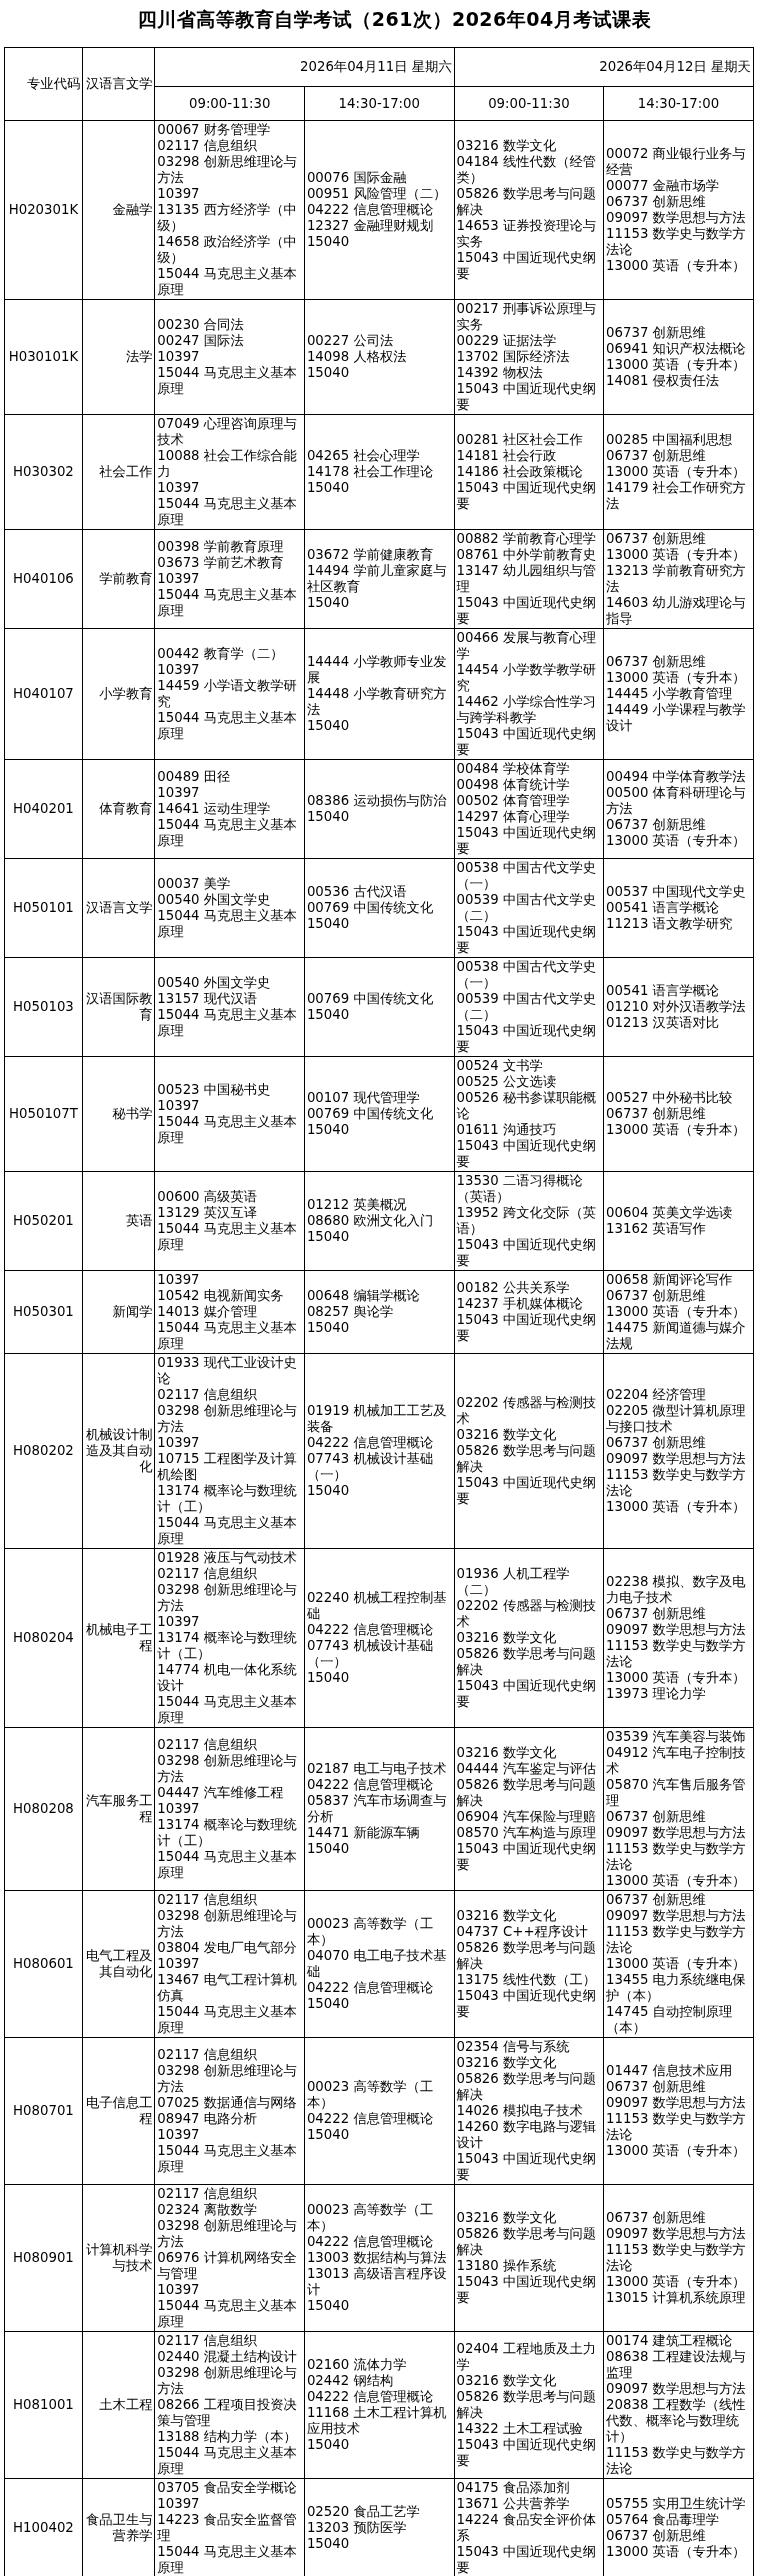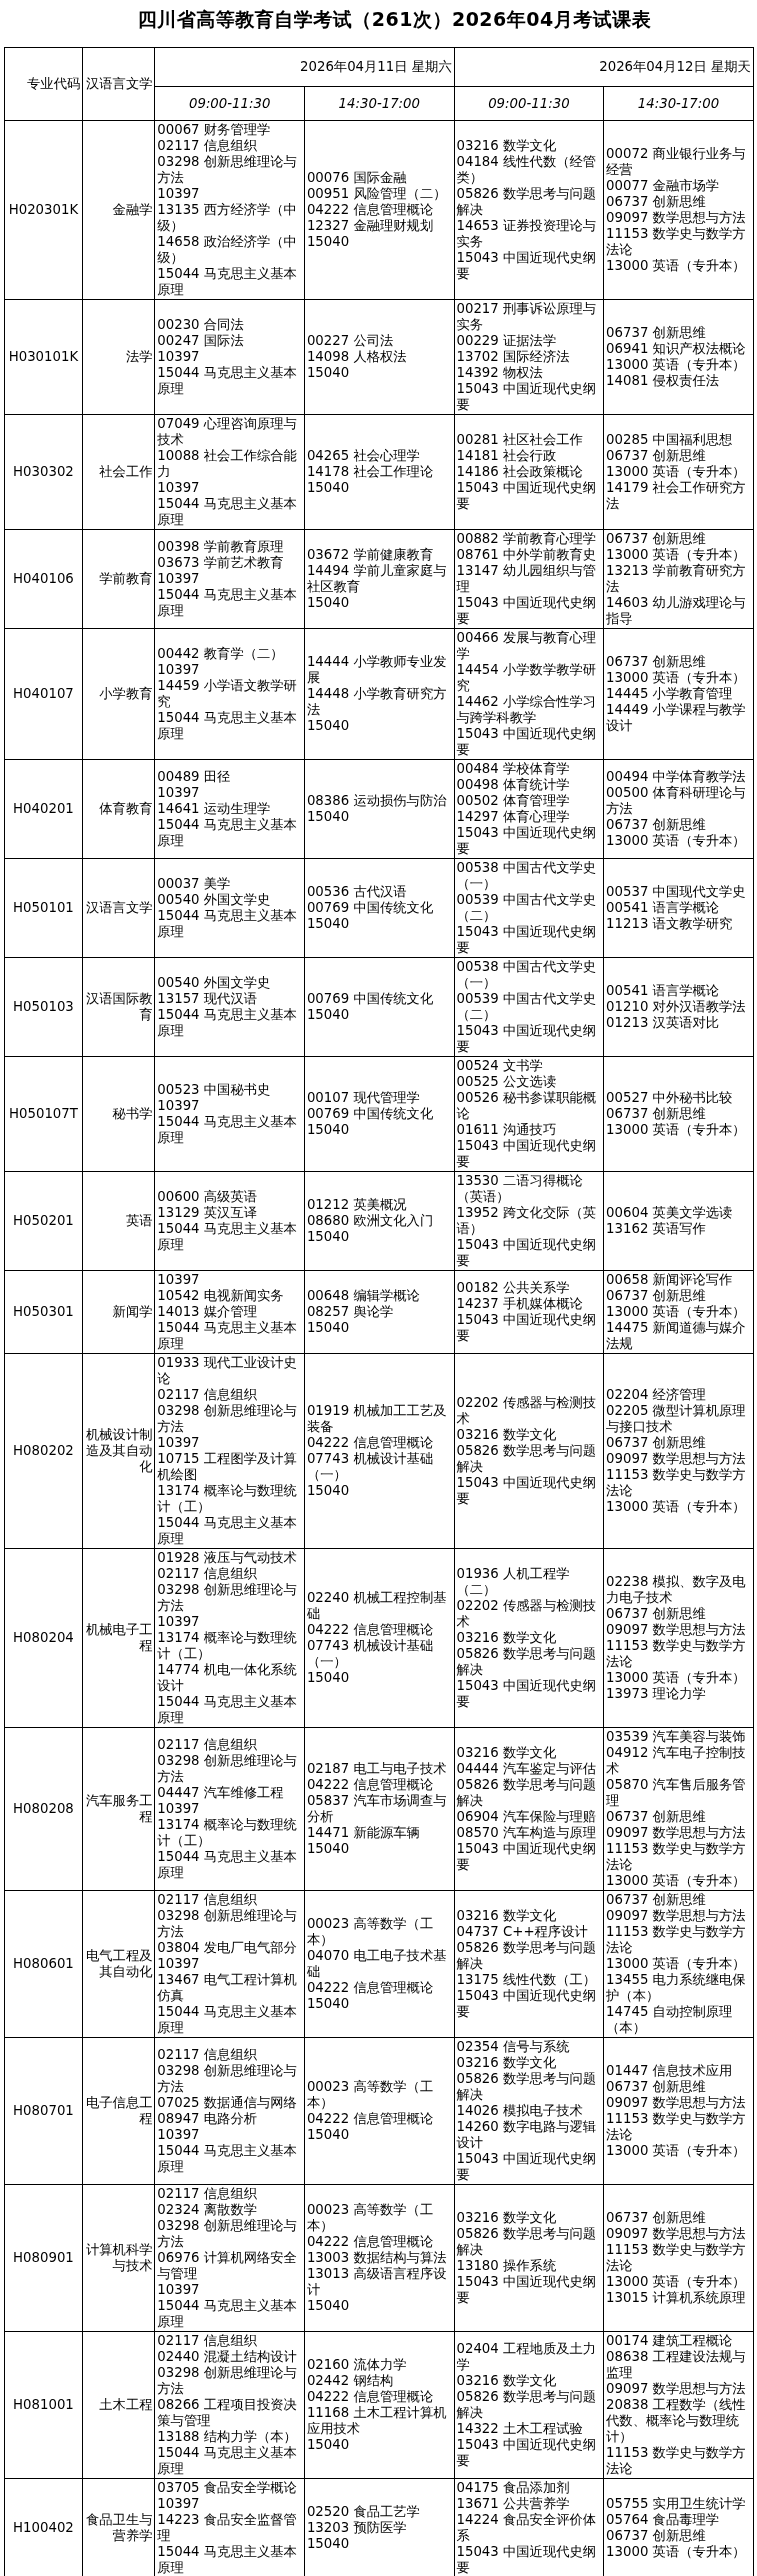--- a/index.html
+++ b/index.html
@@ -35,21 +35,21 @@
     font-size: 13.3px;
     padding: 1px 1.9px;
     vertical-align: middle;
     overflow: hidden;
   }
   col.c-code  { width: 78px; }
   col.c-name  { width: 72px; }
   col.c-slot  { width: 149px; }
   thead th { text-align: center; }
   tr.h-date th { height: 36px; text-align: right; }
-  tr.h-time th { height: 31px; font-style: italic; }
+  tr.h-time th { height: 31px; }
   td.code {
     text-align: center;
     line-height: 16px;
     margin-left: 44px;
   }
   td.major {
     text-align: right;
     line-height: 16px;
     word-break: break-all;
   }

